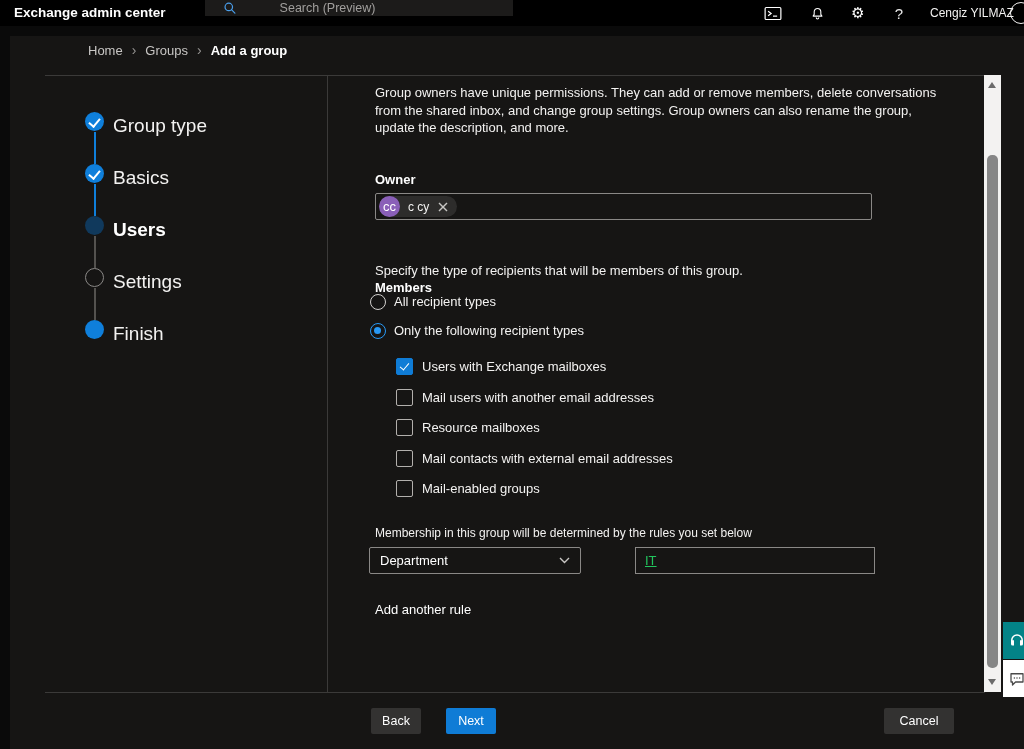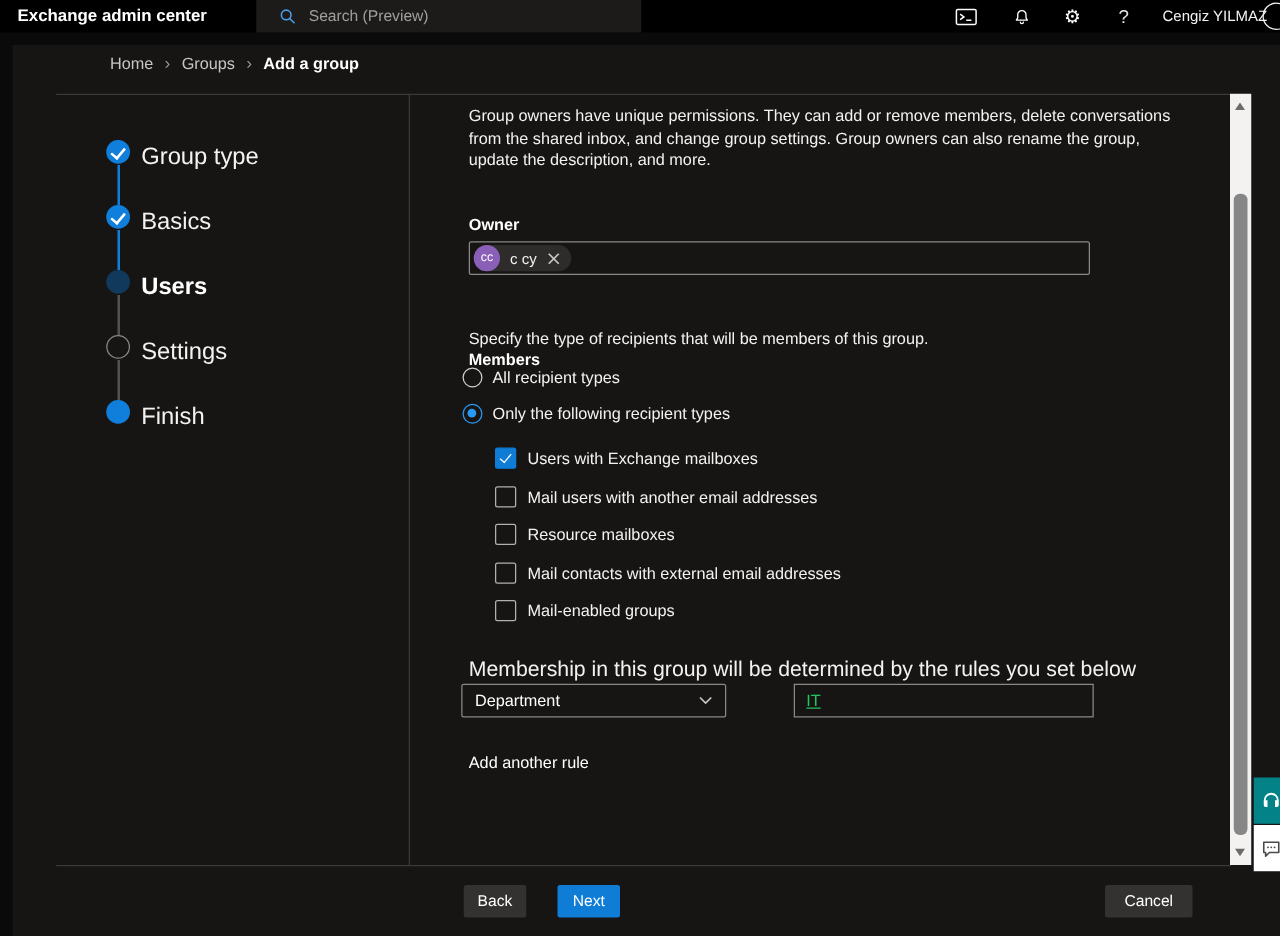--- a/index.html
+++ b/index.html
@@ -4,22 +4,22 @@
 <style>
   * { margin:0; padding:0; box-sizing:border-box; }
   html,body { width:1024px; height:749px; overflow:hidden; background:#0a0a0a;
     font-family:"Liberation Sans", sans-serif; color:#ffffff; }
   .stage { position:absolute; left:0; top:0; width:1024px; height:749px; overflow:hidden; }
 
   
   .topbar { position:absolute; left:0; top:0; width:1024px; height:26px; background:#000000; }
   .app-title { position:absolute; left:14px; top:0; height:26px; line-height:26px;
     font-size:13.5px; font-weight:bold; color:#ffffff; }
-  .searchbox { position:absolute; left:205px; top:0; width:308px; height:26px;
-    background:#1c1b1a; display:flex; align-items:center; }
+  .searchbox { position:absolute; left:205px; top:0; width:308px; height:16px;
+    background:#1c1b1a; display:flex; align-items:center;gap:33px; }
   .searchbox svg { margin-left:18px; }
   .searchbox input { background:transparent; border:none; outline:none; color:#a19f9d;
     font-size:12.5px; margin-left:10px; width:240px; font-family:"Liberation Sans",sans-serif; }
   .searchbox input::placeholder { color:#a19f9d; opacity:1; }
   .tb-btn { position:absolute; top:0; height:26px; display:flex; align-items:center;
     justify-content:center; }
   .tb-gear { font-family:"DejaVu Sans",sans-serif; font-size:15px; color:#fff; }
   .tb-q { font-size:15px; color:#e8e8e8; }
   .tb-user { position:absolute; left:930px; top:0; height:26px; line-height:26px;
     font-size:12px; color:#f3f2f1; }
@@ -51,21 +51,21 @@
   .conn-blue { background:#0f7fdb; } .conn-gray { background:#54524f; }
 
   
   .intro { position:absolute; left:375px; top:84px; width:580px; font-size:13px;
     line-height:17.5px; color:#f3f2f1; }
   .field-label { position:absolute; left:375px; font-size:13px; font-weight:bold; color:#ffffff; }
   .owner-box { position:absolute; left:375px; top:193px; width:497px; height:27px;
     border:1px solid #8a8886; border-radius:2px; display:flex; align-items:center; padding-left:3px; }
   .chip { height:21px; background:#2d2c2b; border-radius:11px; display:flex; align-items:center; }
   .chip-avatar { width:21px; height:21px; border-radius:50%; background:#8a5fb8; color:#ffffff;
-    font-size:10px; display:flex; align-items:center; justify-content:center; }
+    font-size:13px; display:flex; align-items:center; justify-content:center; }
   .chip-name { font-size:12px; color:#f3f2f1; margin:0 9px 0 8px; }
   .chip-x { margin-right:9px; cursor:pointer; display:flex; align-items:center; }
 
   .section-desc { position:absolute; left:375px; font-size:13px; color:#f3f2f1; }
 
   .radio-row { position:absolute; left:370px; display:flex; height:18px; }
   .radio { width:16px; height:16px; border-radius:50%; border:1.5px solid #d2d0ce;
     position:relative; flex:none; }
   .radio.on { border-color:#2899f5; }
   .radio.on::after { content:""; position:absolute; left:3px; top:3px; width:7px; height:7px;
@@ -73,21 +73,21 @@
   .radio-row span.lbl { margin-left:8px; font-size:13px; color:#f3f2f1; }
 
   .check-row { position:absolute; left:396px; display:flex; align-items:center; height:18px; }
   .cbox { width:17px; height:17px; border:1px solid #b3b0ad; border-radius:2px;
     position:relative; flex:none; }
   .cbox.on { background:#0f7cd6; border-color:#0f7cd6; }
   .cbox.on::after { content:""; position:absolute; left:5px; top:2px; width:4px; height:8px;
     border:solid #fff; border-width:0 1.8px 1.8px 0; transform:rotate(40deg); }
   .check-row span.lbl { margin-left:9px; font-size:13px; color:#f3f2f1; }
 
-  .rule-label { position:absolute; left:375px; top:526px; font-size:17px; color:#f3f2f1; }
+  .rule-label { position:absolute; left:375px; top:526px; font-size:12px; color:#f3f2f1; }
   .dropdown { position:absolute; left:369px; top:547px; width:212px; height:27px;
     border:1px solid #8a8886; border-radius:2px; display:flex; align-items:center;
     justify-content:space-between; padding:0 10px; font-size:13px; color:#ffffff; cursor:pointer; }
   .rule-input { position:absolute; left:635px; top:547px; width:240px; height:27px;
     border:1px solid #8a8886; border-radius:0; background:transparent; color:#22c55e;
     font-size:13px; padding:0 9px; font-family:"Liberation Sans",sans-serif; outline:none;text-decoration:underline; }
   .add-rule { position:absolute; left:375px; top:602px; font-size:13px; color:#ffffff; cursor:pointer; }
 
   
   .btn { position:absolute; top:708px; height:26px; border:none; border-radius:2px;

